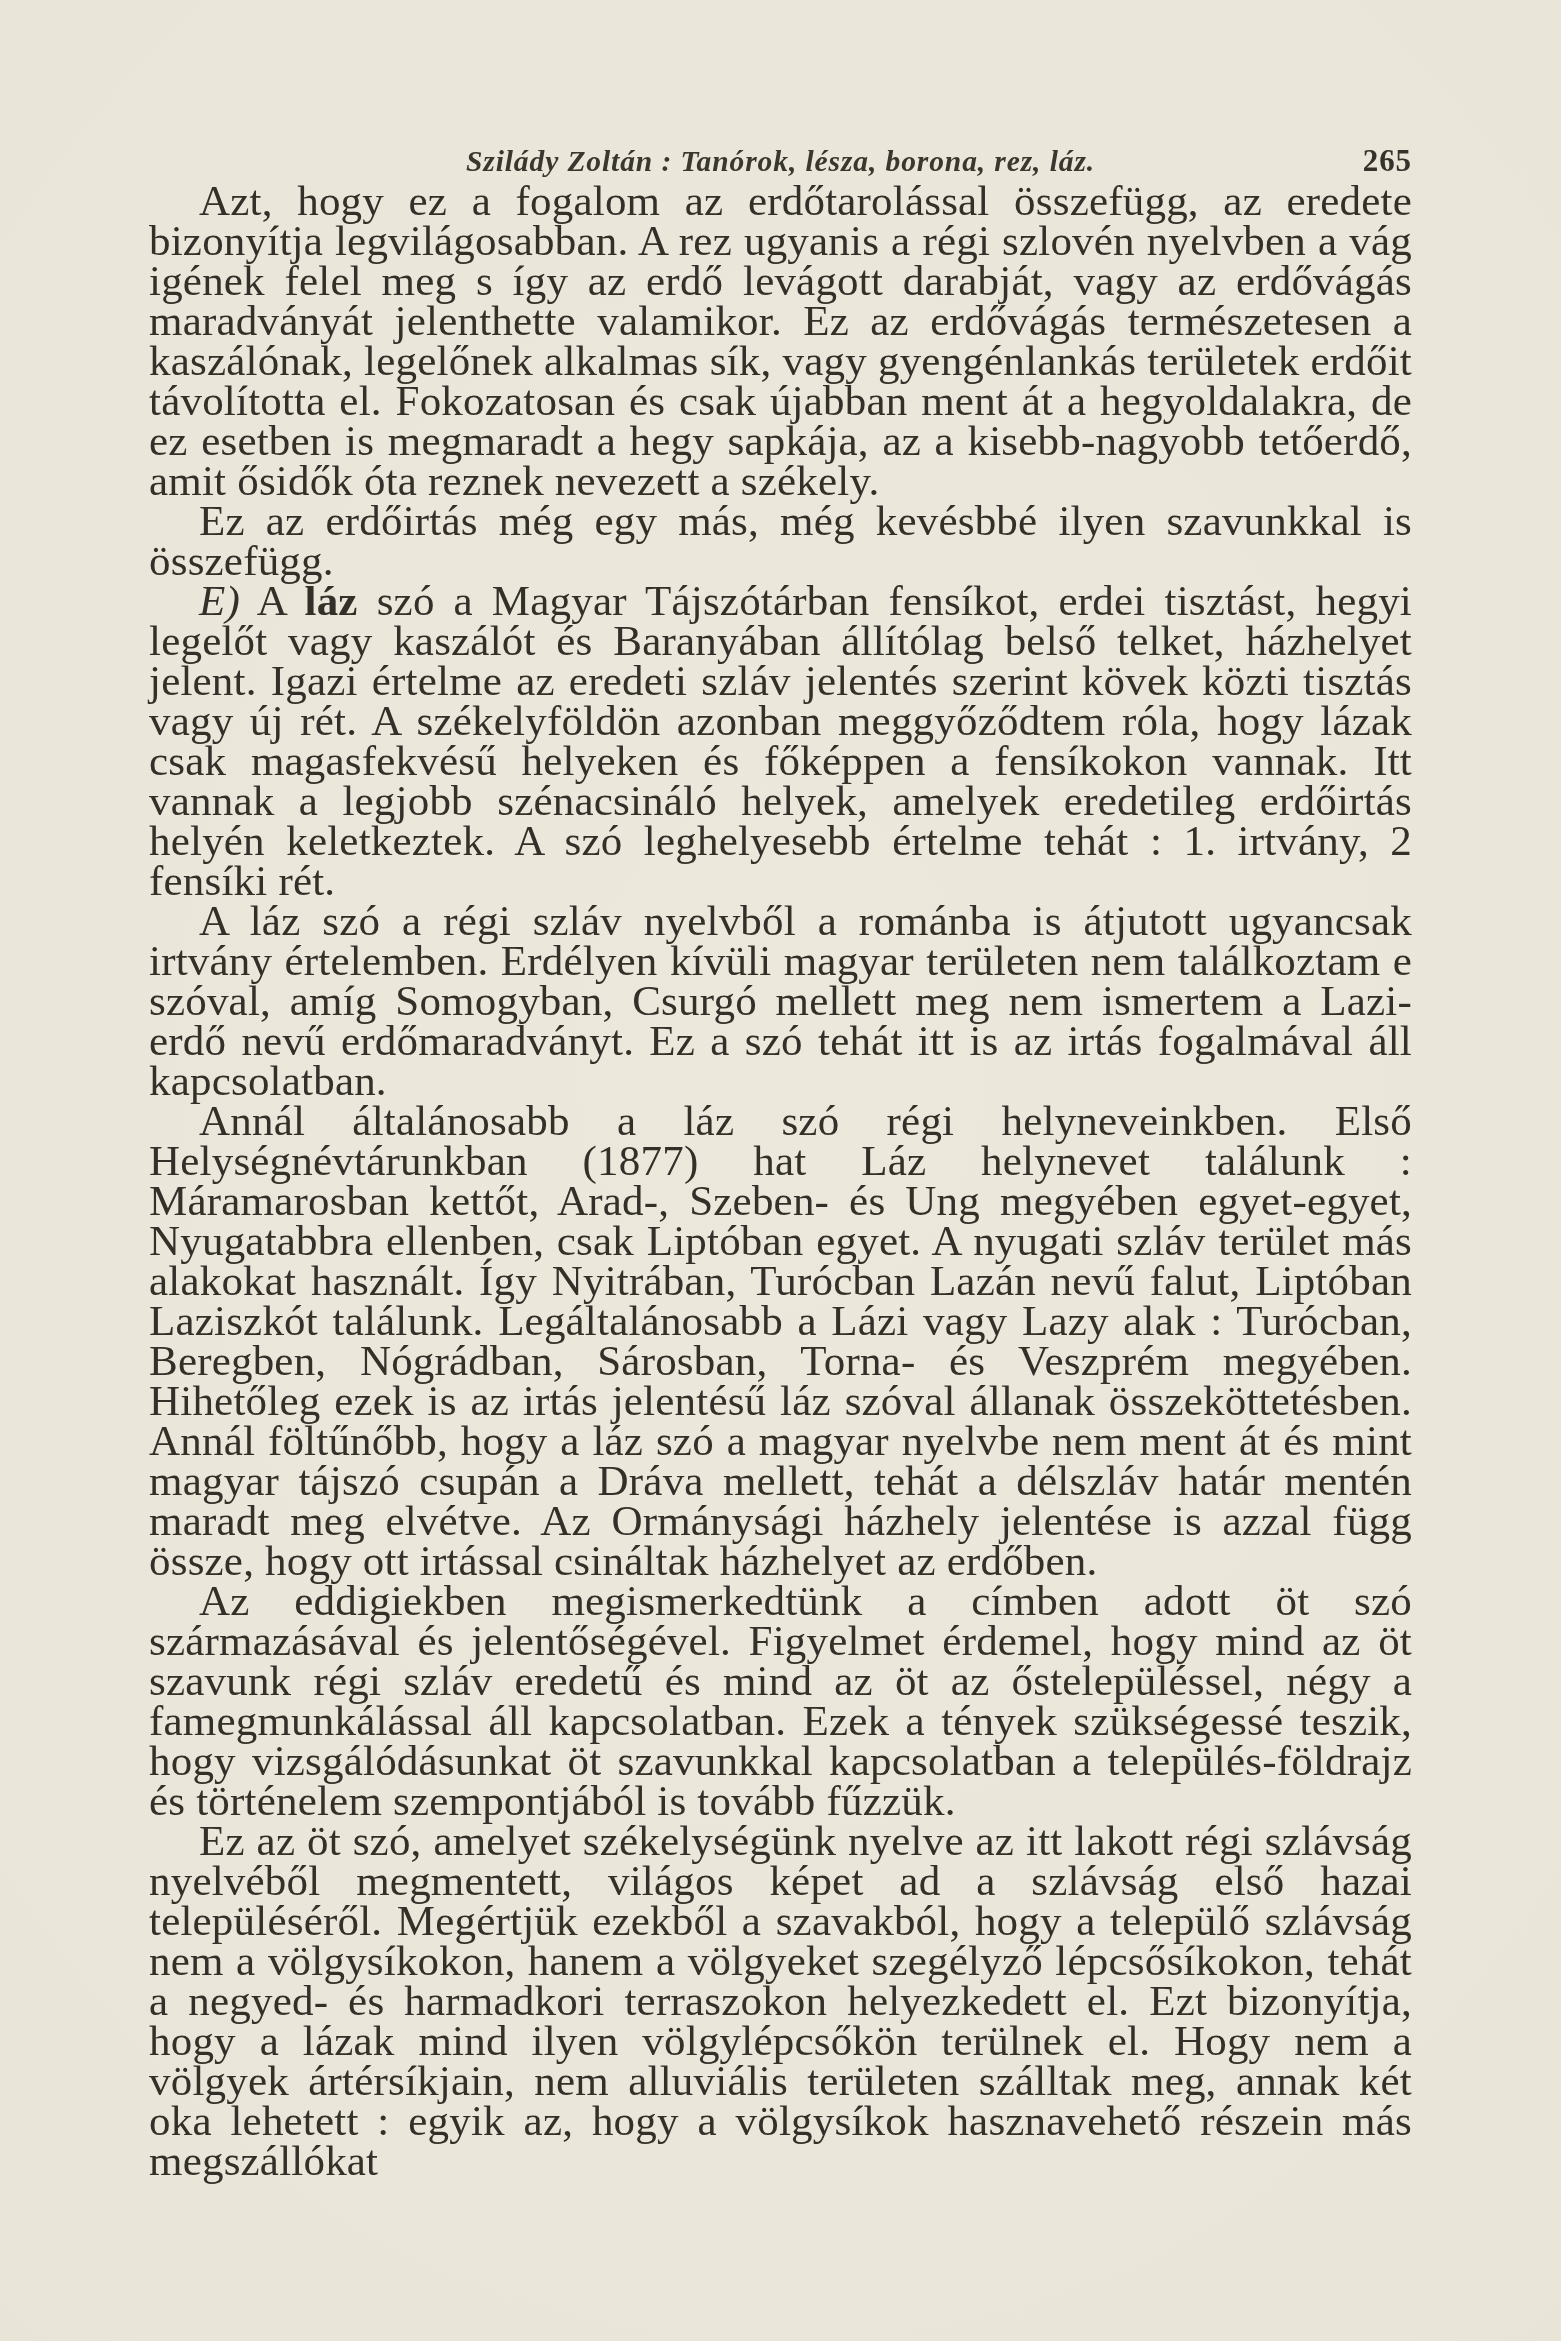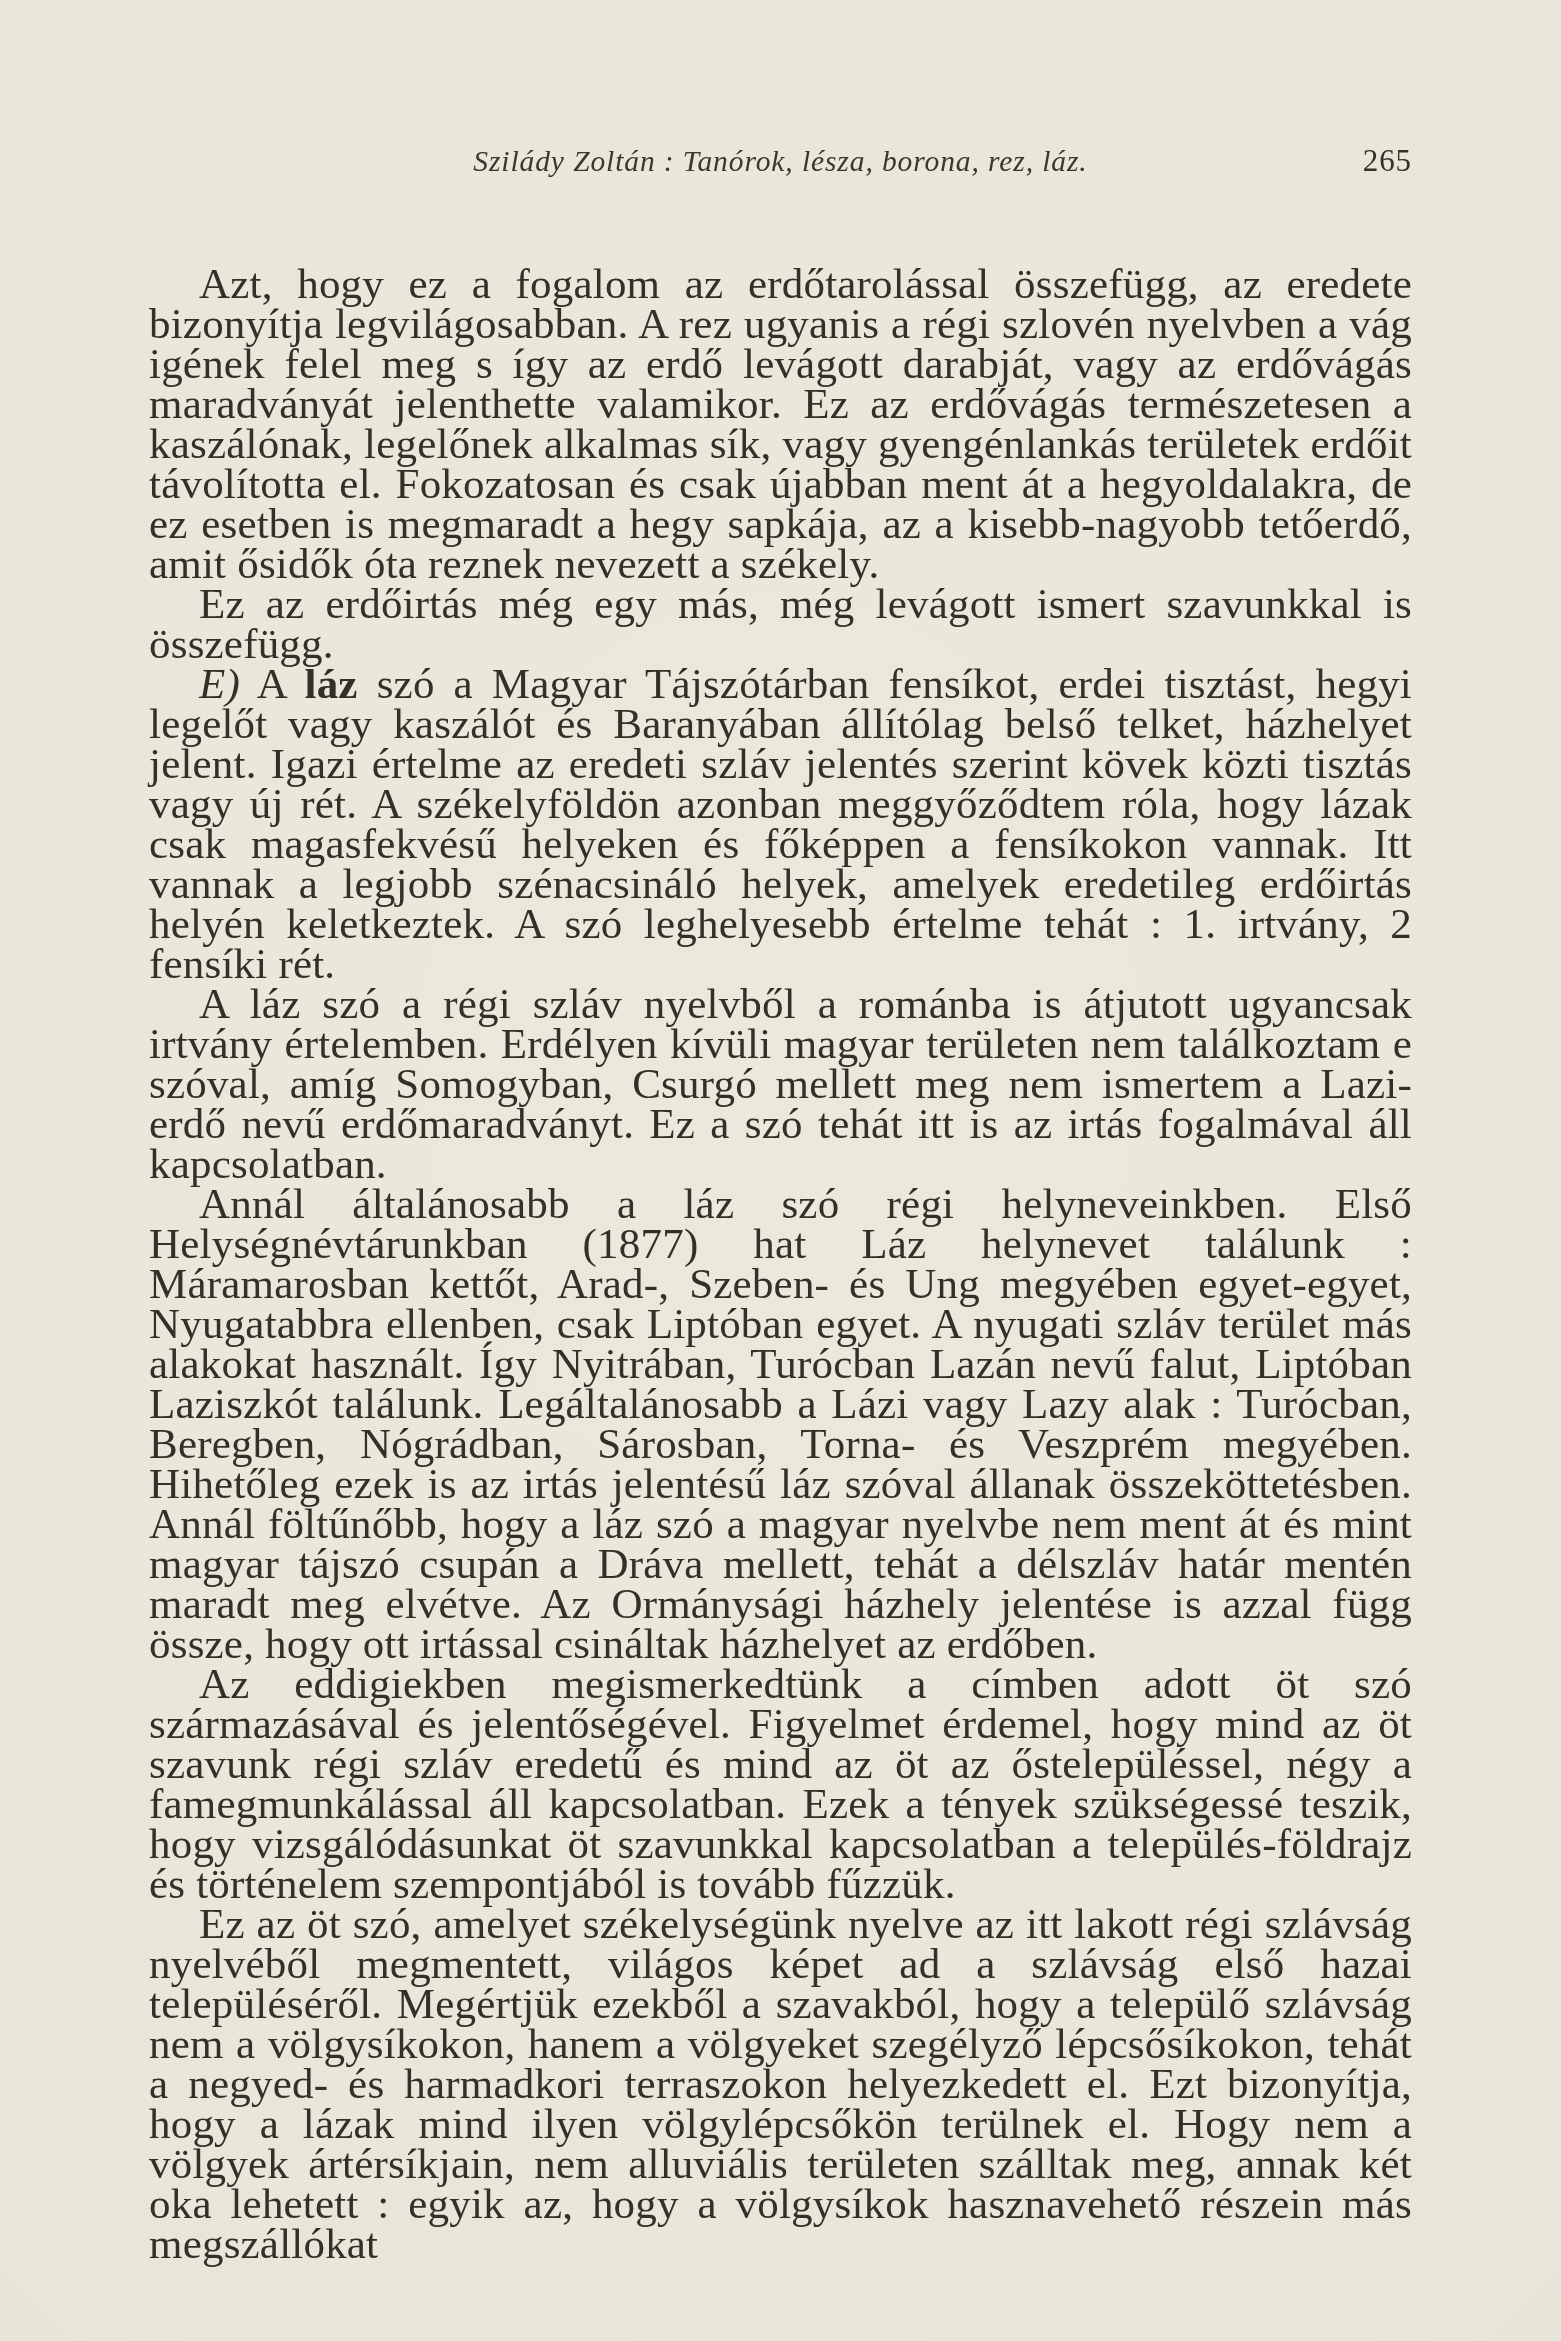--- a/index.html
+++ b/index.html
@@ -17,21 +17,21 @@
     padding: 141px 149px 0 149px;
     background:
       radial-gradient(ellipse 140% 120% at 50% 45%, #ece8dc 0%, #e9e5d8 55%, #e2ddcd 88%, #d8d2c0 100%);
     color: #35322b;
     overflow: hidden;
   }
   
   .running-head {
     position: relative;
     height: 40px;
-    margin-bottom: 83px;
+    font-weight: bold;
   }
   .head-title {
     display: block;
     text-align: center;
     font-style: italic;
     font-size: 29.5px;
     line-height: 40px;
     letter-spacing: 0.9px;
     color: #3a372f;
   }
@@ -66,21 +66,21 @@
 <div class="page" style="color: rgb(51, 48, 42);">
 
   <header class="running-head">
     <span class="head-title">Szilády Zoltán : Tanórok, lésza, borona, rez, láz.</span>
     <span class="page-num">265</span>
   </header>
 
   <main class="body-text">
 
   <p><span>Azt, hogy ez a fogalom az erdőtarolással összefügg, az eredete bizonyítja legvilágosabban. A rez ugyanis a régi szlovén nyelvben a vág igének felel meg s így az erdő levágott darabját, vagy az erdővágás maradványát jelenthette valamikor. Ez az erdővágás természetesen a kaszálónak, legelőnek alkalmas sík, vagy gyengénlankás területek erdőit távolította el. Fokozatosan és csak újabban ment át a hegyoldalakra, de ez esetben is megmaradt a hegy sapkája, az a kisebb-nagyobb tetőerdő, amit ősidők óta reznek nevezett a székely.</span></p>
-      <p><span>Ez az erdőirtás még egy más, még levágott ismert szavunkkal is összefügg.</span></p>
+      <p><span>Ez az erdőirtás még egy más, még kevésbbé ilyen szavunkkal is összefügg.</span></p>
       <p><span class="run-italic">E)</span><span> A </span><span class="run-bold">láz</span><span> szó a Magyar Tájszótárban fensíkot, erdei tisztást, hegyi legelőt vagy kaszálót és Baranyában állítólag belső telket, házhelyet jelent. Igazi értelme az eredeti szláv jelentés szerint kövek közti tisztás vagy új rét. A székelyföldön azonban meggyőződtem róla, hogy lázak csak magasfekvésű helyeken és főképpen a fensíkokon vannak. Itt vannak a legjobb szénacsináló helyek, amelyek eredetileg erdőirtás helyén keletkeztek. A szó leghelyesebb értelme tehát : 1. irtvány, 2 fensíki rét.</span></p>
       <p><span>A láz szó a régi szláv nyelvből a románba is átjutott ugyancsak irtvány értelemben. Erdélyen kívüli magyar területen nem találkoztam e szóval, amíg Somogyban, Csurgó mellett meg nem ismertem a Lazi-erdő nevű erdőmaradványt. Ez a szó tehát itt is az irtás fogalmával áll kapcsolatban.</span></p>
       <p><span>Annál általánosabb a láz szó régi helyneveinkben. Első Helységnévtárunkban (1877) hat Láz helynevet találunk : Máramarosban kettőt, Arad-, Szeben- és Ung megyében egyet-egyet, Nyugatabbra ellenben, csak Liptóban egyet. A nyugati szláv terület más alakokat használt. Így Nyitrában, Turócban Lazán nevű falut, Liptóban Laziszkót találunk. Legáltalánosabb a Lázi vagy Lazy alak : Turócban, Beregben, Nógrádban, Sárosban, Torna- és Veszprém megyében. Hihetőleg ezek is az irtás jelentésű láz szóval állanak összeköttetésben. Annál föltűnőbb, hogy a láz szó a magyar nyelvbe nem ment át és mint magyar tájszó csupán a Dráva mellett, tehát a délszláv határ mentén maradt meg elvétve. Az Ormánysági házhely jelentése is azzal függ össze, hogy ott irtással csináltak házhelyet az erdőben.</span></p>
       <p><span>Az eddigiekben megismerkedtünk a címben adott öt szó származásával és jelentőségével. Figyelmet érdemel, hogy mind az öt szavunk régi szláv eredetű és mind az öt az őstelepüléssel, négy a famegmunkálással áll kapcsolatban. Ezek a tények szükségessé teszik, hogy vizsgálódásunkat öt szavunkkal kapcsolatban a település-földrajz és történelem szempontjából is tovább fűzzük.</span></p>
       <p><span>Ez az öt szó, amelyet székelységünk nyelve az itt lakott régi szlávság nyelvéből megmentett, világos képet ad a szlávság első hazai településéről. Megértjük ezekből a szavakból, hogy a települő szlávság nem a völgysíkokon, hanem a völgyeket szegélyző lépcsősíkokon, tehát a negyed- és harmadkori terraszokon helyezkedett el. Ezt bizonyítja, hogy a lázak mind ilyen völgylépcsőkön terülnek el. Hogy nem a völgyek ártérsíkjain, nem alluviális területen szálltak meg, annak két oka lehetett : egyik az, hogy a völgysíkok hasznavehető részein más megszállókat</span></p>
     </main>
 
 </div>
 
 

